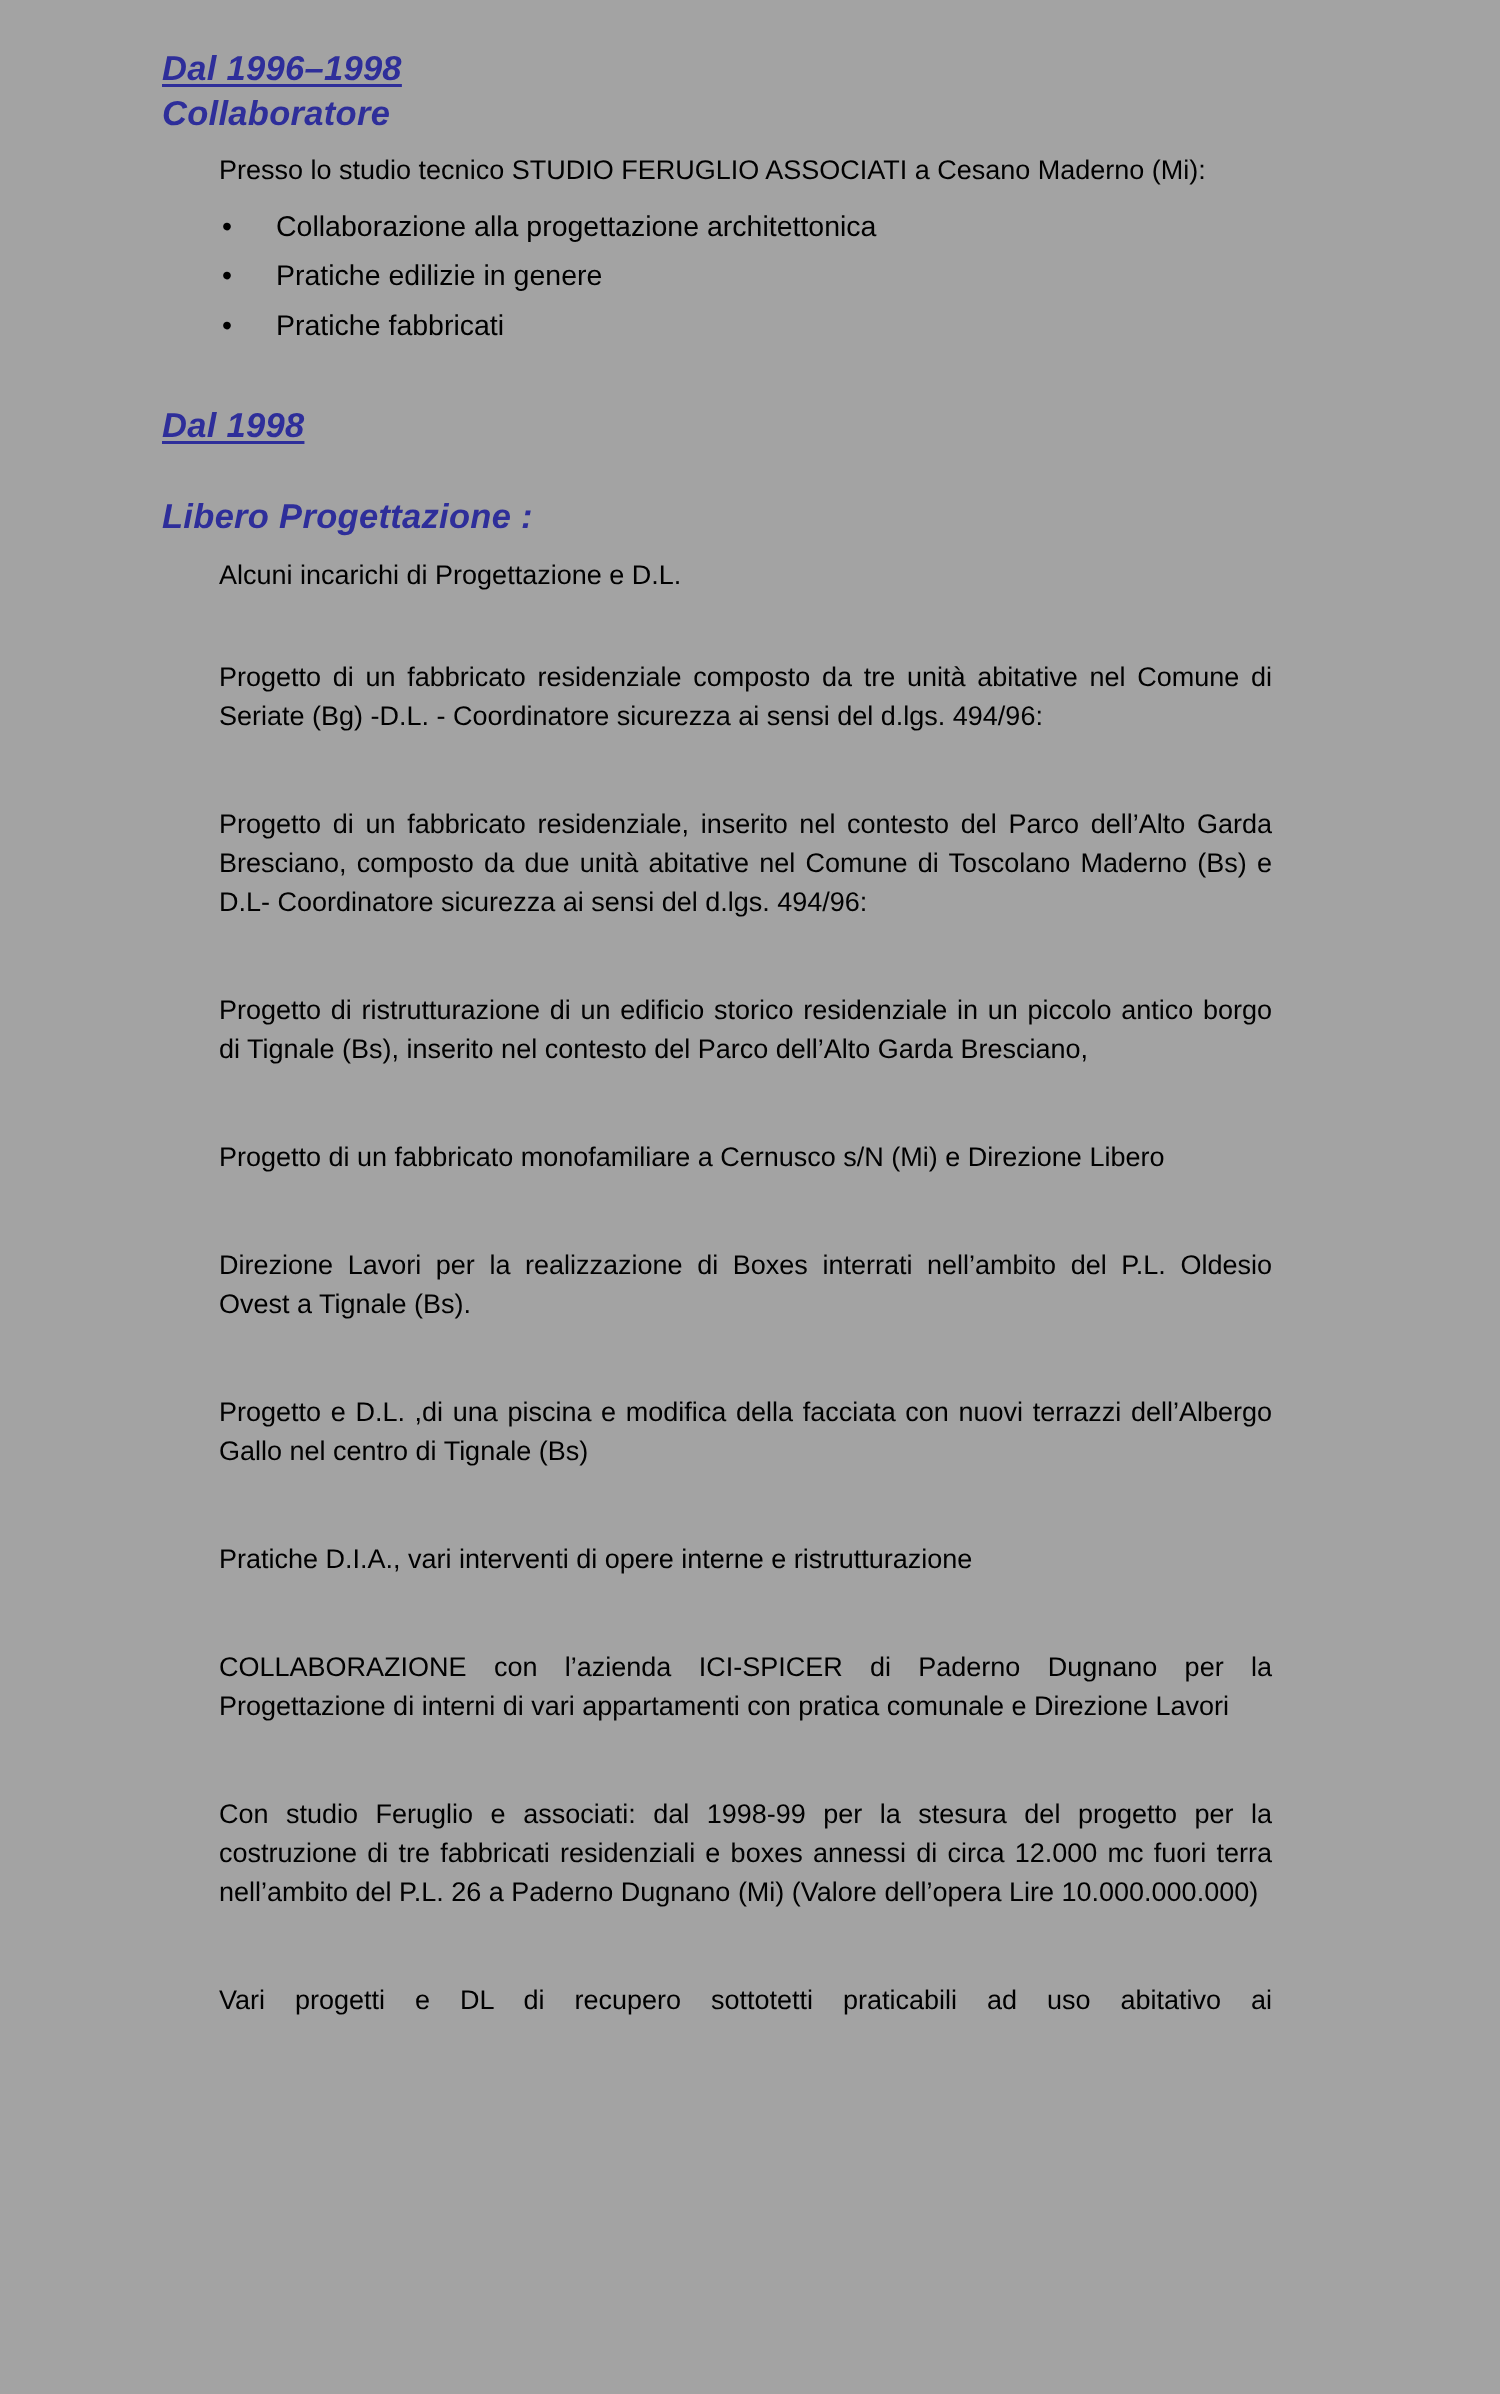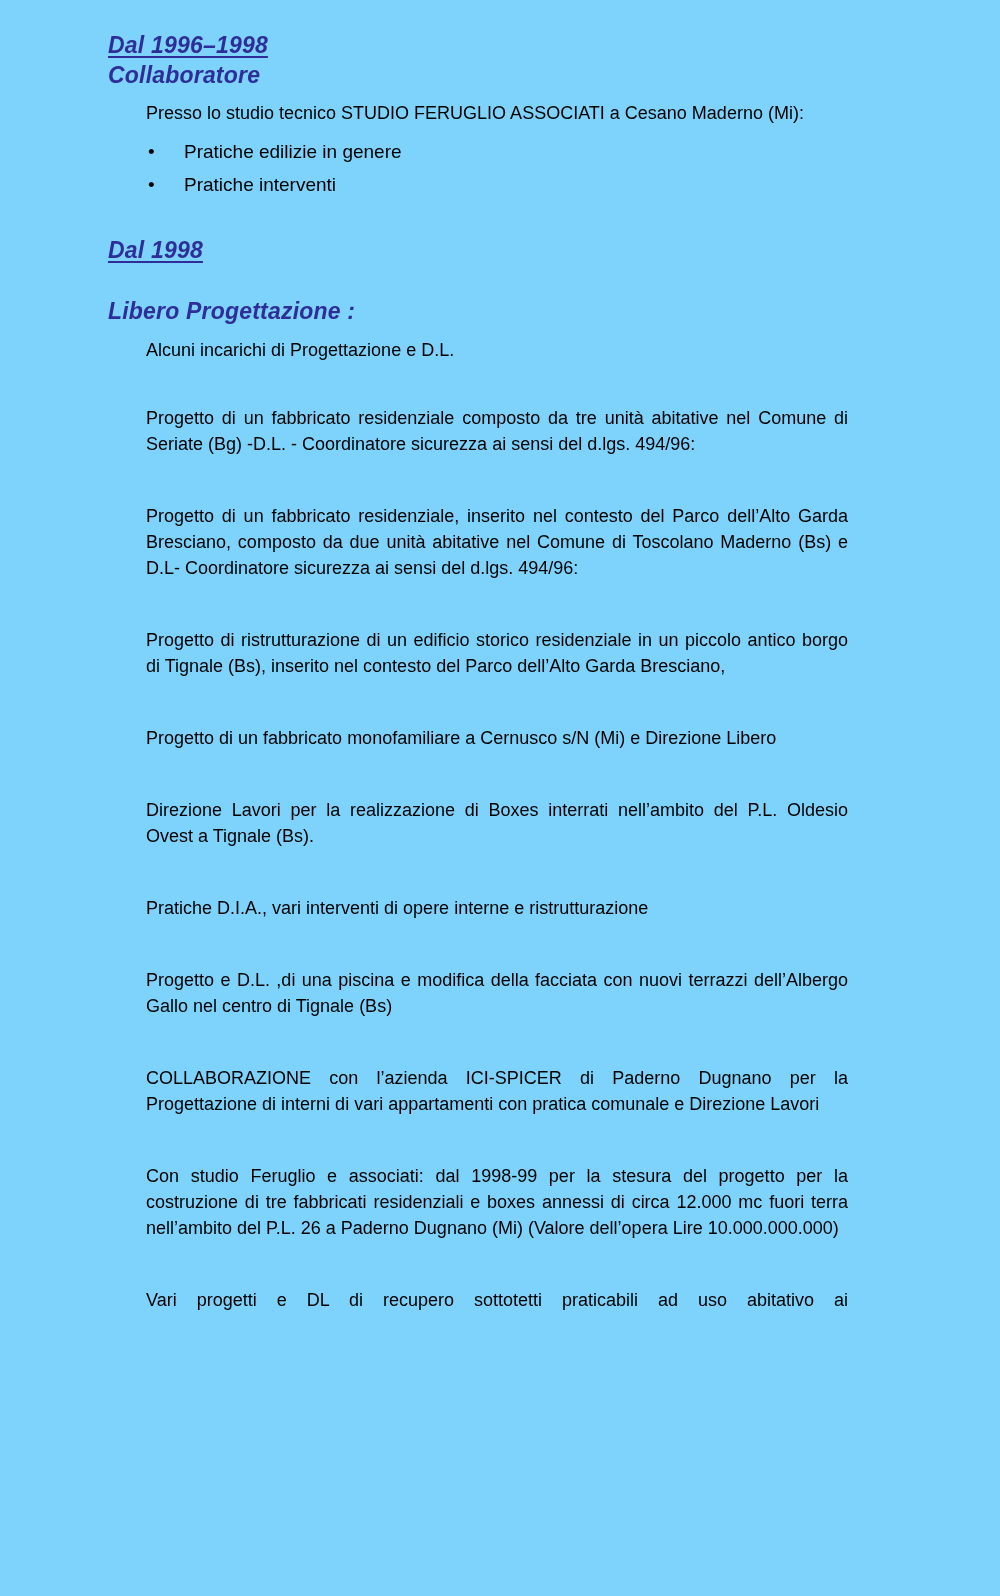--- a/index.html
+++ b/index.html
@@ -4,21 +4,21 @@
 <style>
   html, body {
     margin: 0;
     padding: 0;
     background: #ffffff;
   }
   .page {
     position: relative;
     width: 1000px;
     height: 1596px;
-    background: #7dd3fc;
+    background: #a3a3a3;
     font-family: "Liberation Sans", "DejaVu Sans", sans-serif;
     color: #000000;
     box-sizing: border-box;
     padding: 30px 152px 0 108px;
     overflow: hidden;
   }
   .heading {
     font-size: 23px;
     font-weight: bold;
     font-style: italic;
@@ -91,43 +91,44 @@
 
 <div class="page">
 
   <h2 class="heading underlined">Dal 1996–1998</h2>
 
   <h2 class="heading">Collaboratore</h2>
 
   <p class="body-text indent justify intro-par">Presso lo studio tecnico STUDIO FERUGLIO ASSOCIATI a Cesano Maderno (Mi):</p>
 
   <ul class="bullet-list">
+    <li>Collaborazione alla progettazione architettonica</li>
     <li>Pratiche edilizie in genere</li>
-    <li>Pratiche interventi</li>
+    <li>Pratiche fabbricati</li>
   </ul>
 
   <h2 class="heading underlined h-dal-1998">Dal 1998</h2>
 
   <h2 class="heading h-libero">Libero Progettazione :</h2>
 
   <p class="body-text indent lead-par">Alcuni incarichi di Progettazione e D.L.</p>
 
   <p class="body-text indent justify project first">Progetto di un fabbricato residenziale composto da tre unità abitative nel Comune di Seriate (Bg) -D.L. - Coordinatore sicurezza ai sensi del d.lgs. 494/96:</p>
 
   <p class="body-text indent justify project">Progetto di un fabbricato residenziale, inserito nel contesto del Parco dell’Alto Garda Bresciano, composto da due unità abitative nel Comune di Toscolano Maderno (Bs) e D.L- Coordinatore sicurezza ai sensi del d.lgs. 494/96:</p>
 
   <p class="body-text indent justify project">Progetto di ristrutturazione di un edificio storico residenziale in un piccolo antico borgo di Tignale (Bs), inserito nel contesto del Parco dell’Alto Garda Bresciano,</p>
 
   <p class="body-text indent justify project">Progetto di un fabbricato monofamiliare a Cernusco s/N (Mi) e Direzione Libero</p>
 
   <p class="body-text indent justify project">Direzione Lavori per la realizzazione di Boxes interrati nell’ambito del P.L. Oldesio Ovest a Tignale (Bs).</p>
 
+  <p class="body-text indent justify project">Progetto e D.L. ,di una piscina e modifica della facciata con nuovi terrazzi dell’Albergo Gallo nel centro di Tignale (Bs)</p>
+
   <p class="body-text indent project">Pratiche D.I.A.,  vari interventi di opere interne e ristrutturazione</p>
-
-  <p class="body-text indent justify project">Progetto e D.L. ,di una piscina e modifica della facciata con nuovi terrazzi dell’Albergo Gallo nel centro di Tignale (Bs)</p>
 
 
   <p class="body-text indent justify project">COLLABORAZIONE con l’azienda ICI-SPICER di Paderno Dugnano  per la Progettazione di interni di vari appartamenti con pratica comunale e Direzione Lavori</p>
 
   <p class="body-text indent justify project">Con studio Feruglio e associati: dal 1998-99 per la stesura del progetto per la costruzione di tre fabbricati residenziali e boxes annessi di circa 12.000 mc fuori terra nell’ambito del P.L. 26 a Paderno Dugnano (Mi) (Valore dell’opera Lire 10.000.000.000)</p>
 
   <p class="body-text indent stretch-last project">Vari progetti e DL di recupero sottotetti praticabili ad uso abitativo ai</p>
 
 </div>
 

